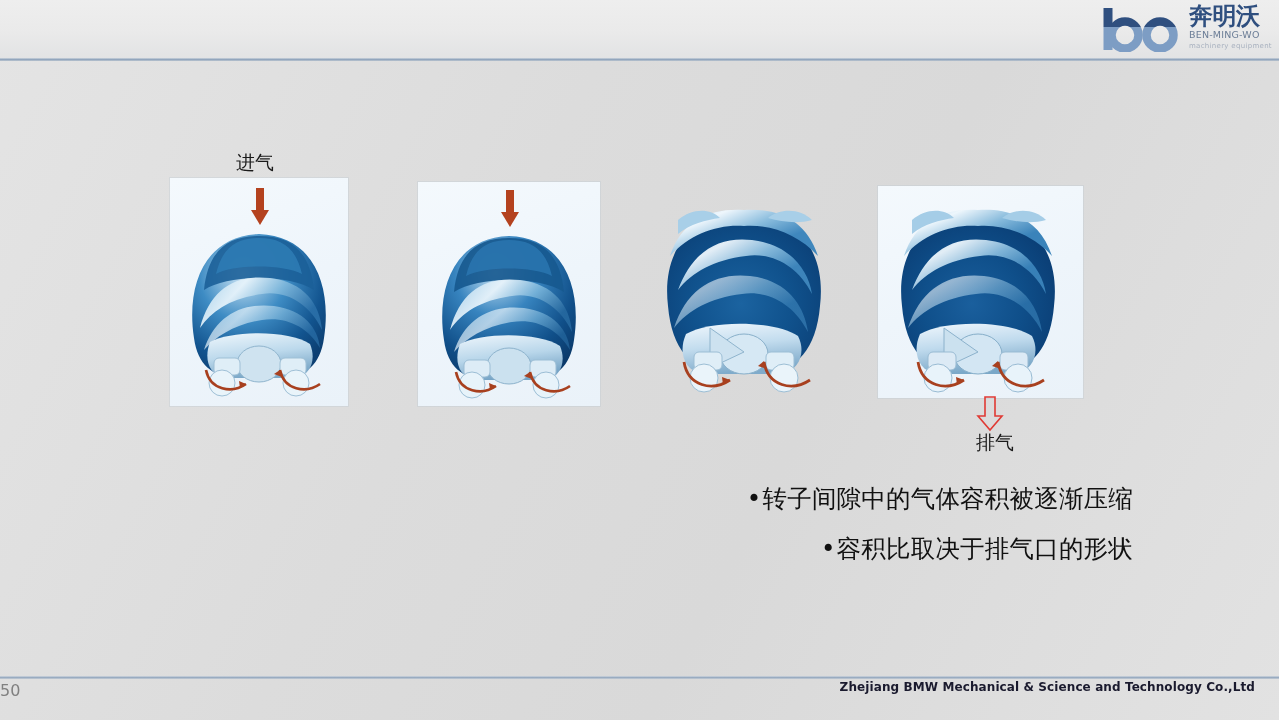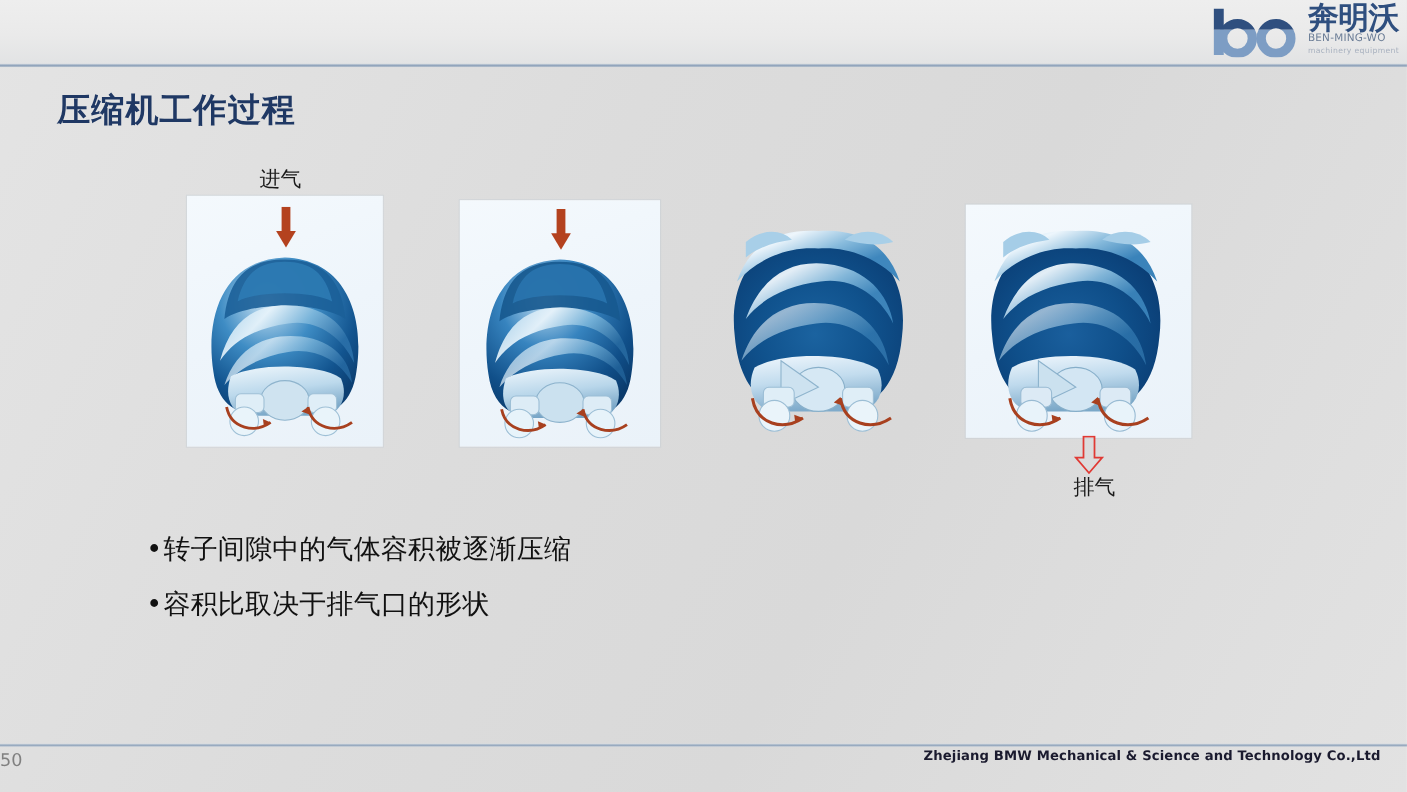--- a/index.html
+++ b/index.html
@@ -44,21 +44,21 @@
     position: absolute;
     left: 4px; top: 5px;
     width: 86px; height: 46px;
   }
   .logo-text-block {
     position: absolute;
     left: 92px; top: 2px;
     width: 84px; height: 52px;
   }
   .logo-cn {
-    font-size: 28px;
+    font-size: 24px;
     font-weight: bold;
     letter-spacing: -0.5px;
     color: #2f4f7f;
     line-height: 26px;
     white-space: nowrap;
     font-family: "DejaVu Sans", "Liberation Sans", sans-serif;
   }
   .logo-latin {
     font-size: 9.5px;
     font-weight: normal;
@@ -126,20 +126,21 @@
     position: absolute;
     left: 975px; top: 396px;
     width: 30px; height: 36px;
   }
 
   
   .bullets {
     position: absolute;
     left: 133px; top: 474px;
     width: 1000px;
+    text-align: right;
   }
   .bullet {
     font-size: 24.5px;
     color: #111111;
     line-height: 50px;
     white-space: nowrap;
     letter-spacing: 0.2px;
   }
   .bullet .dot { margin-right: 1px; }
   .bullet sub { font-size: 0.62em; vertical-align: -0.22em; }
@@ -201,21 +202,20 @@
         </g>
       </svg>
     </div>
     <div class="logo-text-block">
       <div class="logo-cn">奔明沃</div>
       <div class="logo-latin">BEN-MING-WO</div>
       <div class="logo-tag">machinery equipment</div>
     </div>
   </div>
 
-  <div class="page-title">压缩机工作过程</div>
 
   <div class="intake-label">进气</div>
 
   <div class="figure-strip">
 
     <div class="fig" style="left:10px;">
       <div class="fig-frame" style="left:0;top:28px;width:178px;height:228px;">
         <div class="rotor">
           <svg viewBox="0 0 178 228" xmlns="http://www.w3.org/2000/svg">
             <defs>

